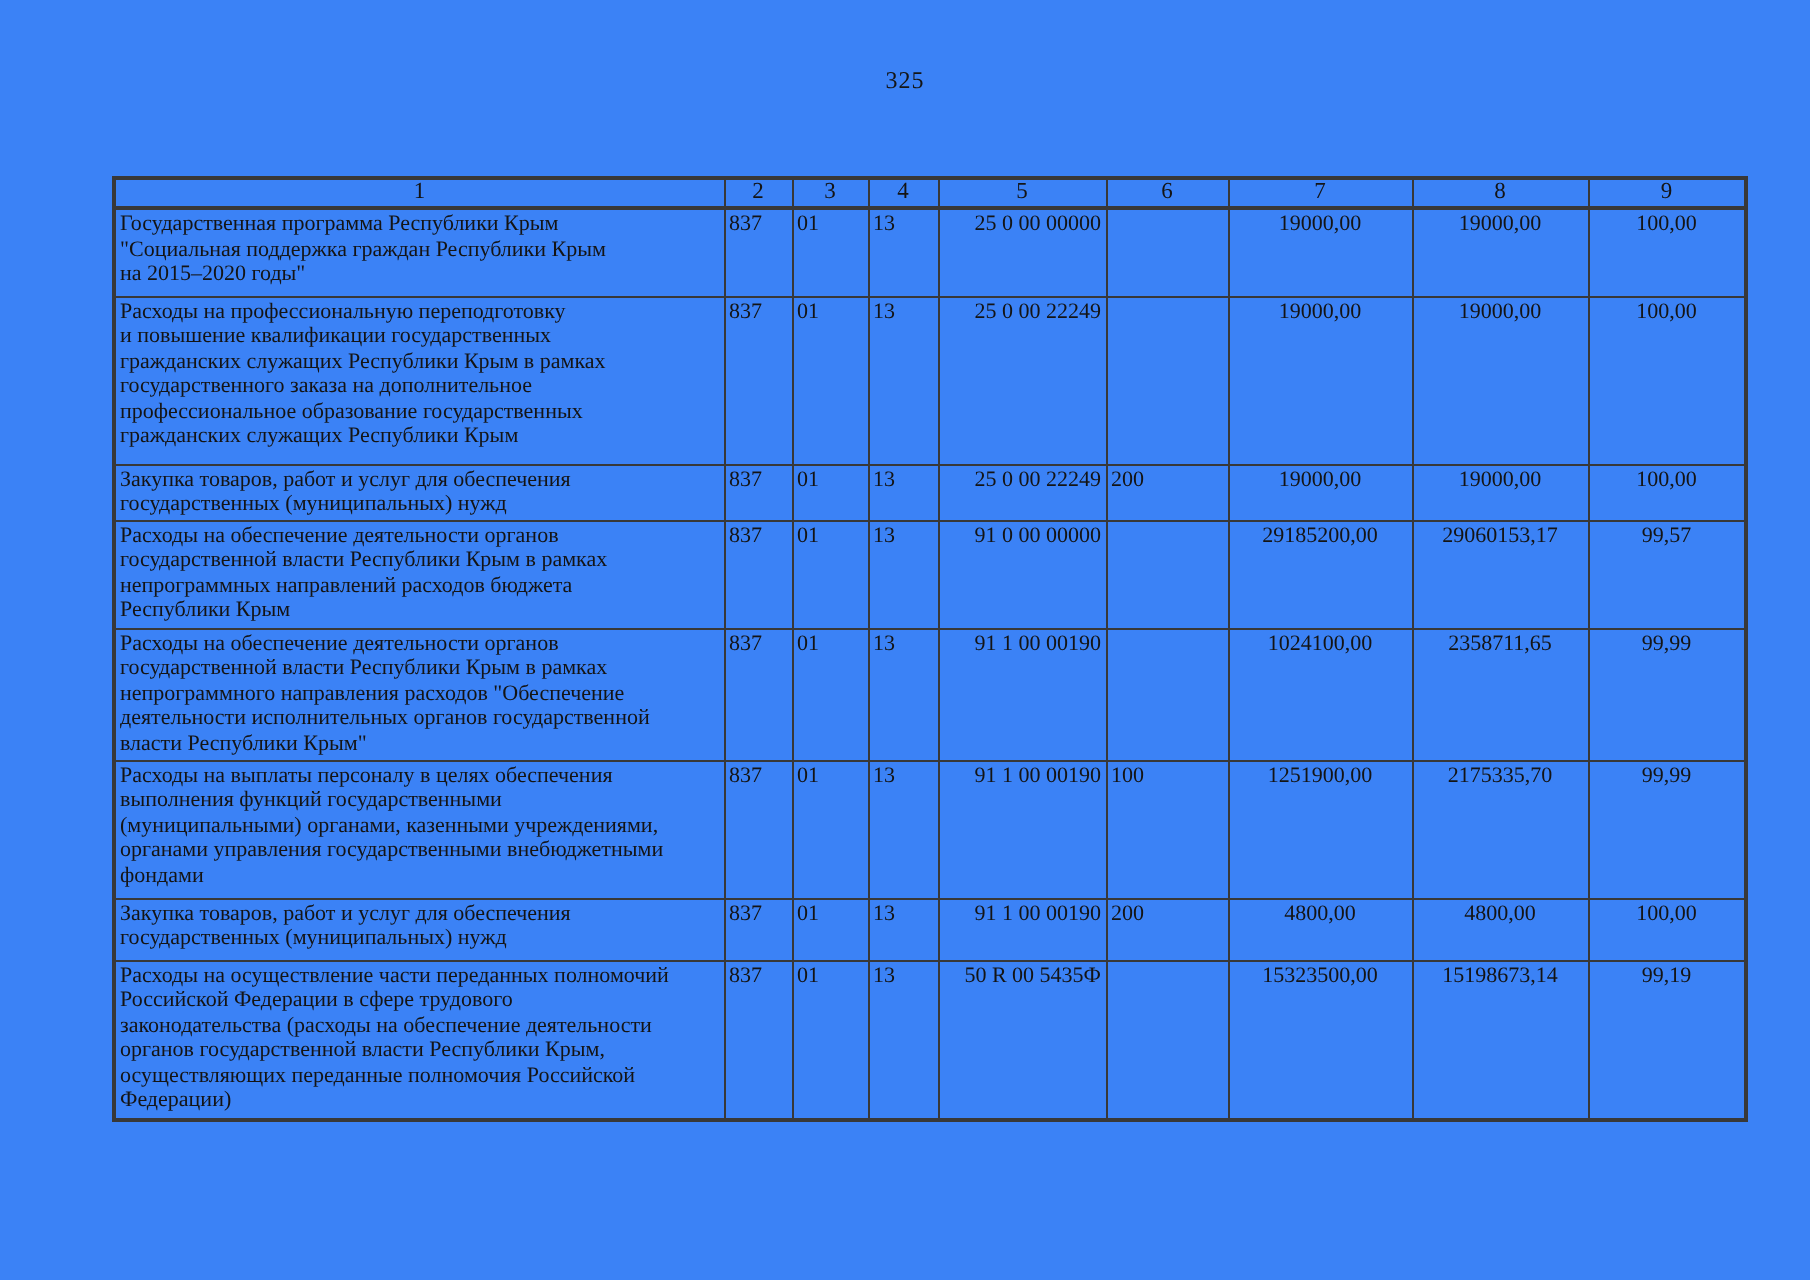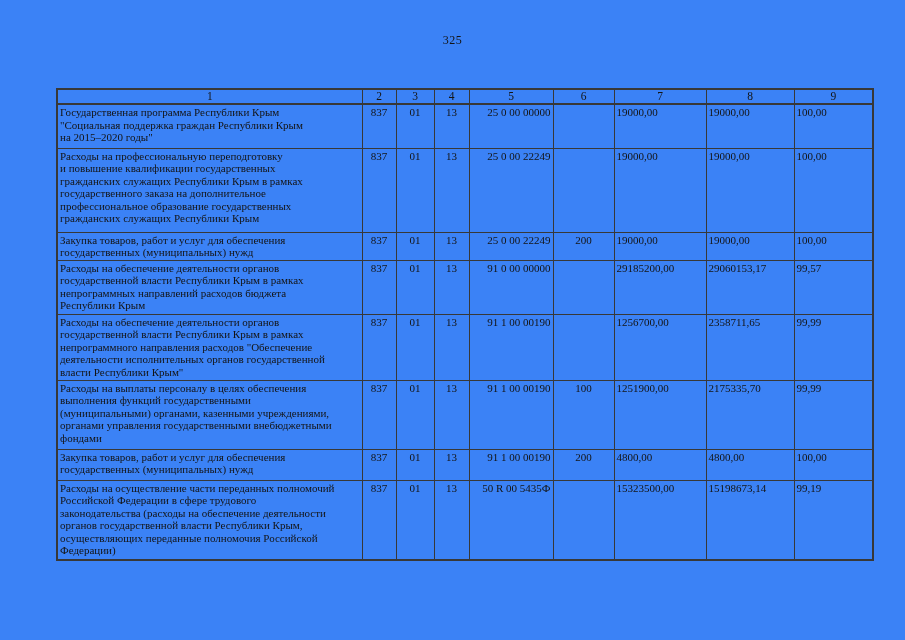--- a/index.html
+++ b/index.html
@@ -37,24 +37,24 @@
   }
   table.budget thead th {
     font-weight:normal;
     text-align:center;
     height:15px;
     padding:0;
     font-size:11.5px;
     border-bottom:2px solid #383838;
   }
   td.c1 { text-align:left; white-space:pre-line; padding:1px 2px 2px 4px; }
-  td.c2, td.c3, td.c4, td.c6 { text-align:center; white-space:nowrap; }
+  td.c2, td.c3, td.c4, td.c6 { text-align:left; white-space:nowrap; }
   td.c5 { text-align:right; padding-left:8px; white-space:nowrap; }
   td.c7, td.c8, td.c9 {
-    text-align:left;
+    text-align:center;
     vertical-align:bottom;
     white-space:nowrap;
     padding:1px 3px 2px 1px;
   }
 </style>
 </head>
 <body>
 
 <div class="page">
   <div class="page-number">325</div>
@@ -144,21 +144,21 @@
           <td class="c1">Расходы на обеспечение деятельности органов
 государственной власти Республики Крым в рамках
 непрограммного направления расходов "Обеспечение
 деятельности исполнительных органов государственной
 власти Республики Крым"</td>
           <td class="c2">837</td>
           <td class="c3">01</td>
           <td class="c4">13</td>
           <td class="c5">91 1 00 00190</td>
           <td class="c6"></td>
-          <td class="c7">1256700,00</td>
+          <td class="c7">1024100,00</td>
           <td class="c8">2358711,65</td>
           <td class="c9">99,99</td>
         </tr>
         <tr style="height: 69px;">
           <td class="c1">Расходы на выплаты персоналу в целях обеспечения
 выполнения функций государственными
 (муниципальными) органами, казенными учреждениями,
 органами управления государственными внебюджетными
 фондами</td>
           <td class="c2">837</td>

